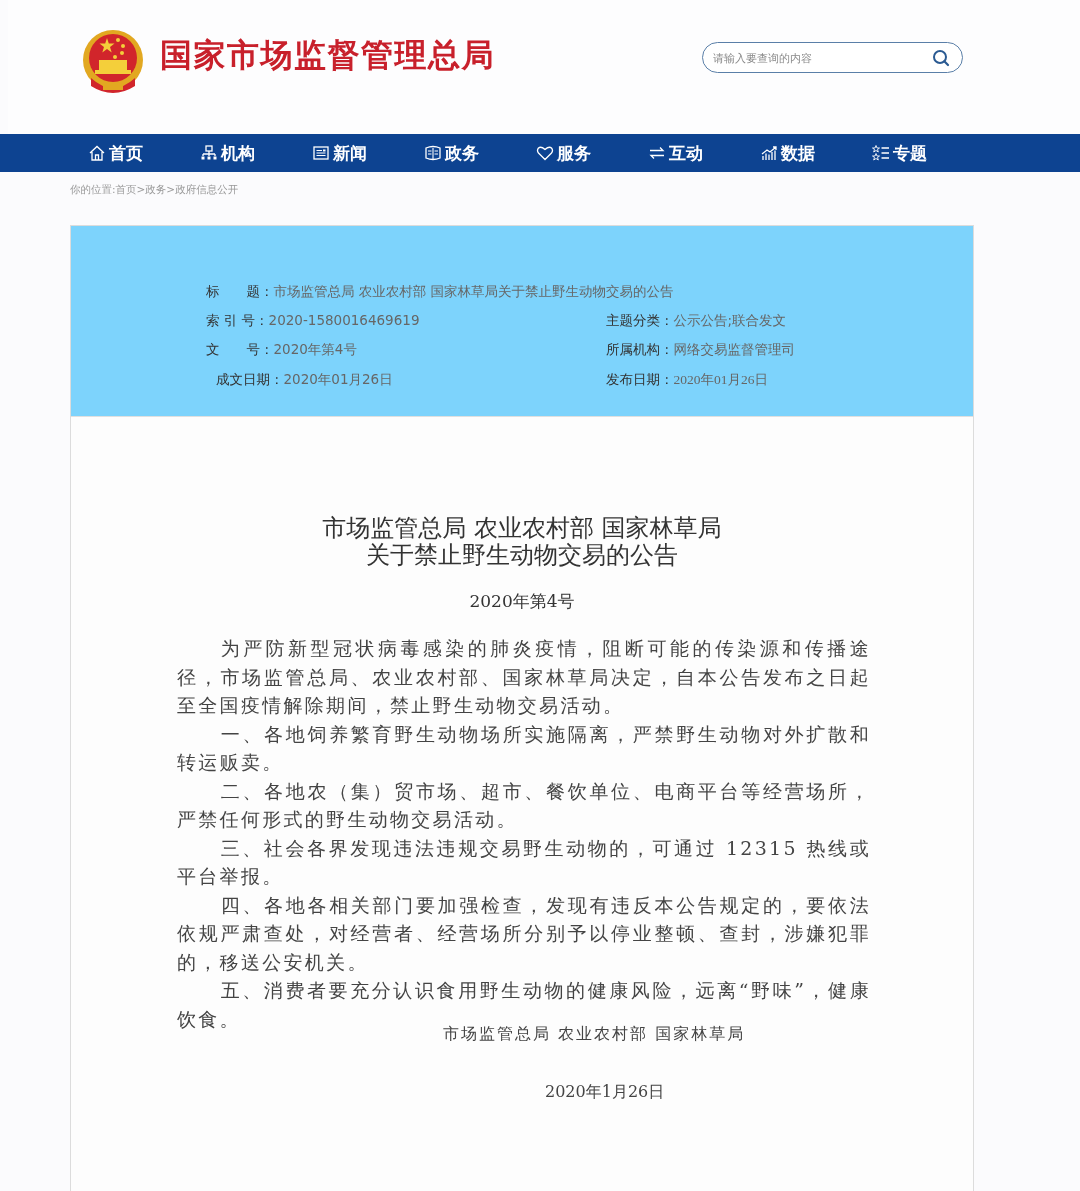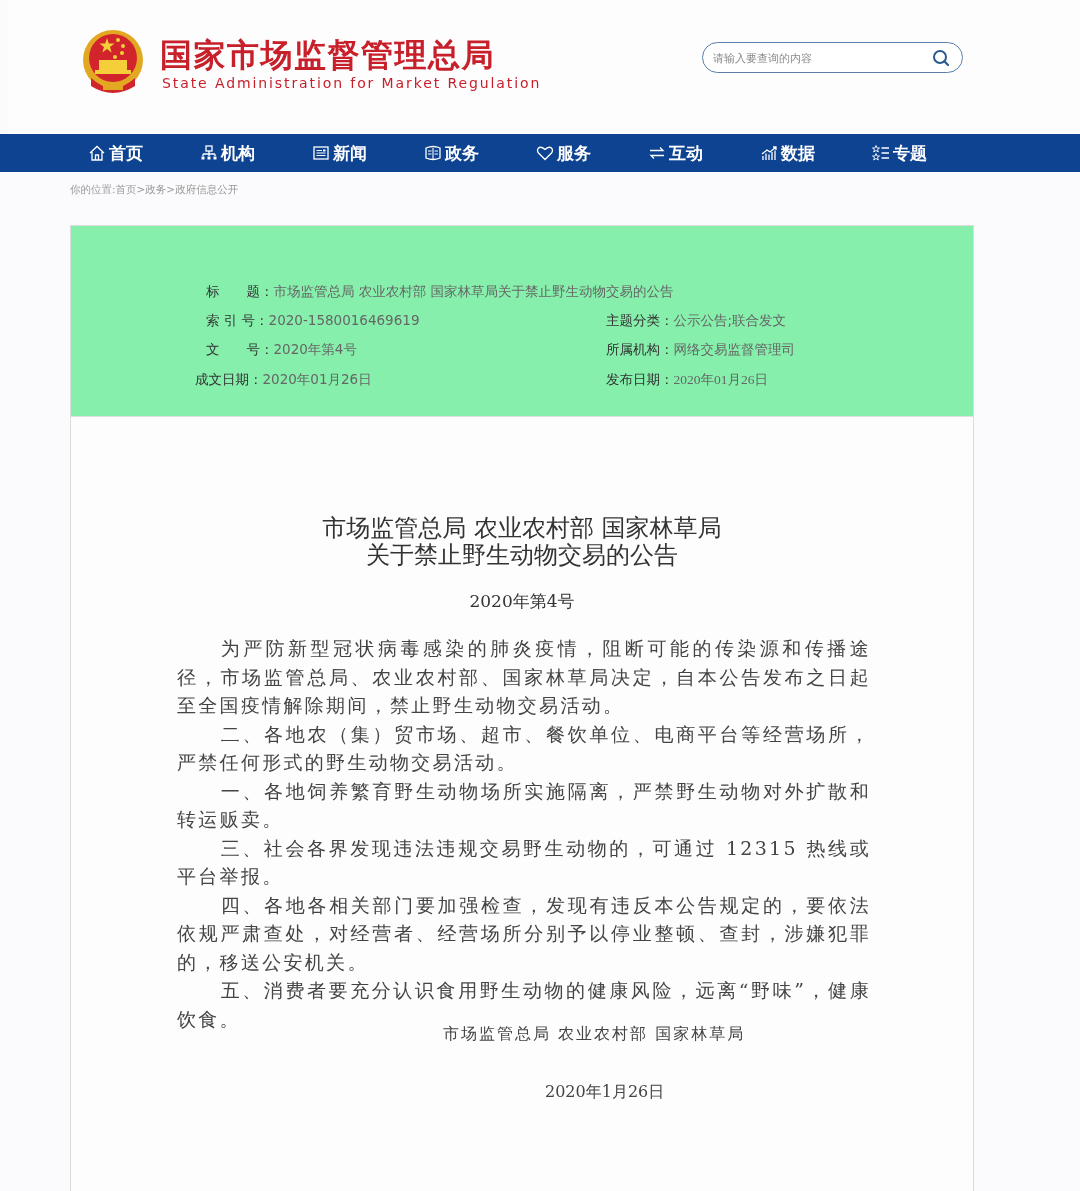--- a/index.html
+++ b/index.html
@@ -18,21 +18,21 @@
 
   .nav { position: absolute; left: 0; top: 134px; width: 1080px; height: 38px; background: #0d4391; }
   .nav-item { position: absolute; top: 0; height: 38px; display: flex; align-items: center; color: #fff; font-size: 17px; font-weight: bold; cursor: pointer; font-family: "DejaVu Sans", sans-serif; }
   .nav-item svg { width: 18px; height: 18px; margin-right: 3px; }
 
   .breadcrumb { position: absolute; left: 70px; top: 183px; font-size: 10.5px; color: #999; font-family: "DejaVu Sans", sans-serif; white-space: nowrap; }
   .breadcrumb span { cursor: default; }
   .breadcrumb .link { cursor: pointer; }
 
   .doc { position: absolute; left: 70px; top: 225px; width: 904px; height: 980px; border: 1px solid #dcdcdc; background: #fdfdfd; }
-  .meta { position: absolute; left: 0; top: 0; width: 902px; height: 191px; background: #86efac; border-bottom: 1px solid #e0e0e0; }
+  .meta { position: absolute; left: 0; top: 0; width: 902px; height: 191px; background: #7dd3fc; border-bottom: 1px solid #e0e0e0; }
   .meta-row { position: absolute; font-size: 13.5px; color: #555; white-space: nowrap; font-family: "DejaVu Sans", sans-serif; }
   .meta-row .k { color: #333; }
   .meta-row .v { color: #666; }
 
   .title { position: absolute; left: 0; width: 902px; text-align: center; font-family: "DejaVu Serif", serif; font-size: 24px; color: #333; line-height: 28px; }
   .docno { position: absolute; left: 0; width: 902px; top: 364px; text-align: center; font-family: "DejaVu Serif", serif; font-size: 17px; color: #333; }
 
   .body-text { position: absolute; left: 106px; top: 408px; width: 694px; font-family: "DejaVu Serif", serif; font-size: 19px; color: #444; line-height: 28.5px; letter-spacing: 2.3px; text-align: justify; }
   .body-text p { text-indent: 2.3em; }
 
@@ -50,21 +50,20 @@
     <circle cx="37" cy="12" r="2" fill="#f4cf3a"></circle>
     <circle cx="42" cy="18" r="2" fill="#f4cf3a"></circle>
     <circle cx="41" cy="25" r="2" fill="#f4cf3a"></circle>
     <circle cx="34" cy="29" r="2" fill="#f4cf3a"></circle>
     <rect x="18" y="32" width="28" height="10" fill="#f4cf3a"></rect>
     <rect x="14" y="42" width="36" height="4" fill="#f4cf3a"></rect>
     <path d="M10 50 Q32 70 54 50 L54 58 Q32 72 10 58 Z" fill="#d1252b"></path>
     <rect x="22" y="56" width="20" height="6" fill="#e2a821"></rect>
   </svg>
   <div class="brand-cn">国家市场监督管理总局</div>
-  <div class="brand-en">State Administration for Market Regulation</div>
 
   <div class="search">
     <input type="text" placeholder="请输入要查询的内容" style="">
     <svg class="search-icon" viewBox="0 0 18 18">
       <circle cx="8" cy="8" r="6" fill="none" stroke="#2a5a92" stroke-width="2"></circle>
       <line x1="12.3" y1="12.3" x2="16" y2="16" stroke="#2a5a92" stroke-width="2.2" stroke-linecap="round"></line>
     </svg>
   </div>
 </div>
 
@@ -138,42 +137,42 @@
   <div class="meta">
     <div class="meta-row" style="left:135px; top:57px;">
       <span class="k">标　　题：</span><span class="v">市场监管总局 农业农村部 国家林草局关于禁止野生动物交易的公告</span>
     </div>
     <div class="meta-row" style="left:135px; top:86px;">
       <span class="k">索 引 号：</span><span class="v">2020-1580016469619</span>
     </div>
     <div class="meta-row" style="left:135px; top:115px;">
       <span class="k">文　　号：</span><span class="v">2020年第4号</span>
     </div>
-    <div class="meta-row" style="left:124px; top:145px;">
+    <div class="meta-row" style="left:145px; top:145px;">
       <span class="k">成文日期：</span><span class="v">2020年01月26日</span>
     </div>
     <div class="meta-row" style="left:535px; top:86px;">
       <span class="k">主题分类：</span><span class="v">公示公告;联合发文</span>
     </div>
     <div class="meta-row" style="left:535px; top:115px;">
       <span class="k">所属机构：</span><span class="v">网络交易监督管理司</span>
     </div>
     <div class="meta-row" style="left:535px; top:145px;font-family:Liberation Serif, serif;">
       <span class="k">发布日期：</span><span class="v">2020年01月26日</span>
     </div>
   </div>
 
   <div class="title" style="top:288px;">市场监管总局 农业农村部 国家林草局</div>
   <div class="title" style="top:315px;">关于禁止野生动物交易的公告</div>
   <div class="docno">2020年第4号</div>
 
   <div class="body-text">
     <p>为严防新型冠状病毒感染的肺炎疫情，阻断可能的传染源和传播途径，市场监管总局、农业农村部、国家林草局决定，自本公告发布之日起至全国疫情解除期间，禁止野生动物交易活动。</p>
+    <p>一、各地饲养繁育野生动物场所实施隔离，严禁野生动物对外扩散和转运贩卖。</p>
     <p>二、各地农（集）贸市场、超市、餐饮单位、电商平台等经营场所，严禁任何形式的野生动物交易活动。</p>
-    <p>一、各地饲养繁育野生动物场所实施隔离，严禁野生动物对外扩散和转运贩卖。</p>
     <p>三、社会各界发现违法违规交易野生动物的，可通过 12315 热线或平台举报。</p>
     <p>四、各地各相关部门要加强检查，发现有违反本公告规定的，要依法依规严肃查处，对经营者、经营场所分别予以停业整顿、查封，涉嫌犯罪的，移送公安机关。</p>
     <p>五、消费者要充分认识食用野生动物的健康风险，远离“野味”，健康饮食。</p>
   </div>
 
   <div class="sign">市场监管总局 农业农村部 国家林草局</div>
   <div class="sign-date">2020年1月26日</div>
 </div>
 
 </body></html>

